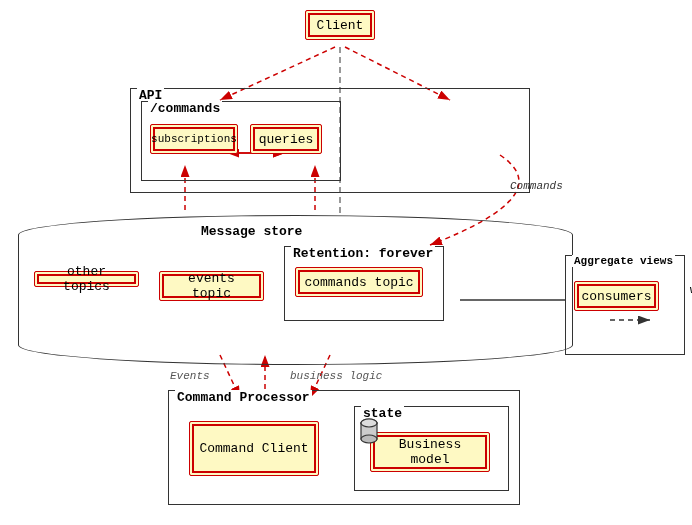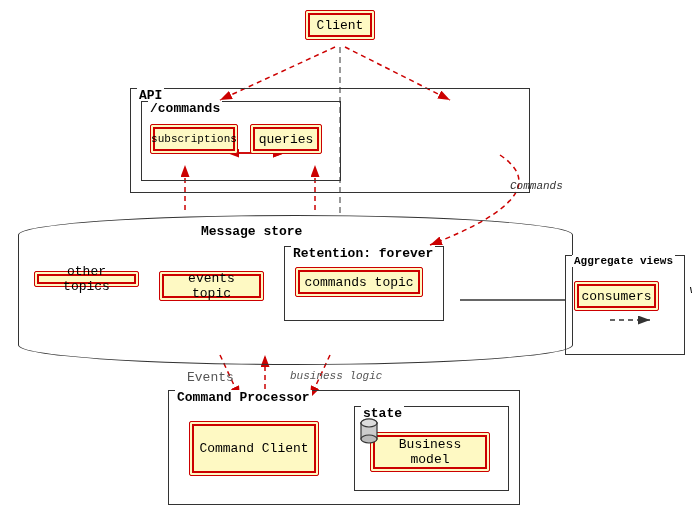--- a/index.html
+++ b/index.html
@@ -155,21 +155,21 @@
     <div class="component-box double-border" style="left:8px; top:25px; width:85px; height:30px;">
       <span>consumers</span>
     </div>
 
     <div style="position:absolute; right:-38px; top:28px; font-size:11px; font-style:italic;">
       <span>views</span>
     </div>
 
   </div>
 
-  <div style="position:absolute; left:187px; top:370px; font-size:13px; color:#555;">
+  <div style="position:absolute; left:170px; top:370px; font-size:11px; font-style:italic; color:#555;">
     <span>Events</span>
   </div>
 
   <div style="position:absolute; left:290px; top:370px; font-size:11px; font-style:italic; color:#555;">
     <span>business logic</span>
   </div>
 
   <div class="container" style="left:168px; top:390px; width:352px; height:115px;">
     <span class="container-label" style="font-weight:bold;">Command Processor</span>
 

